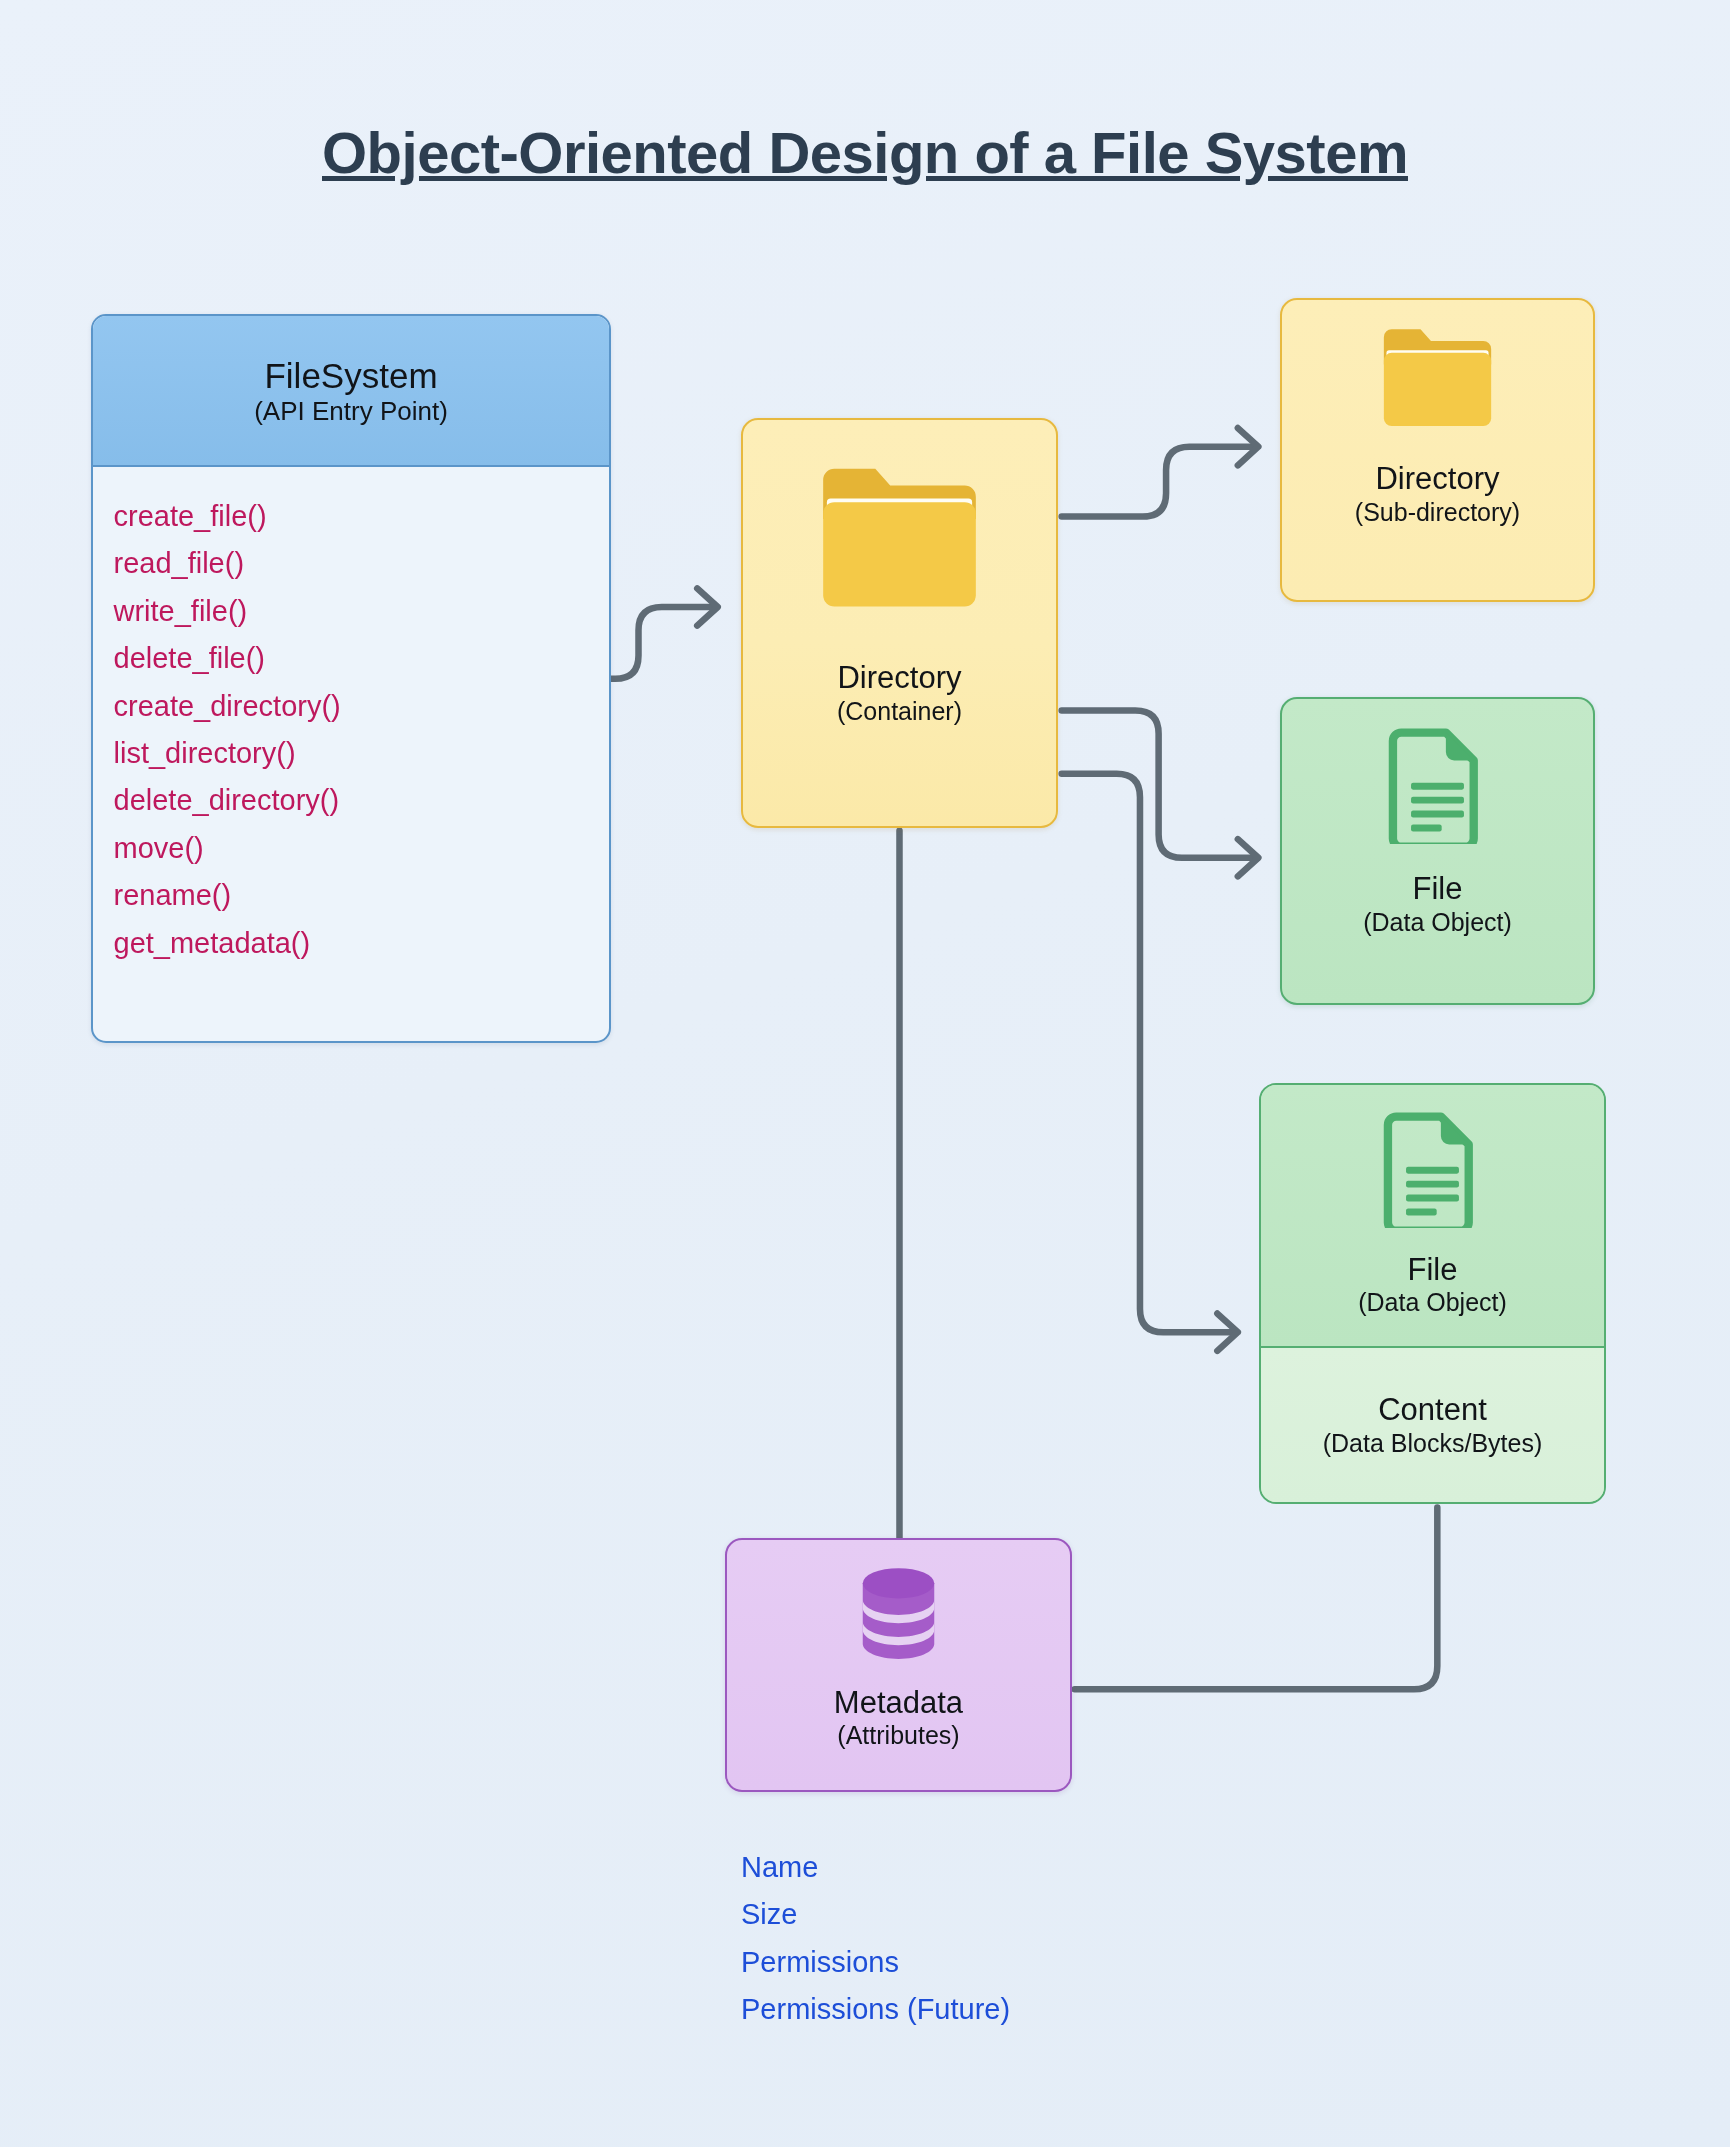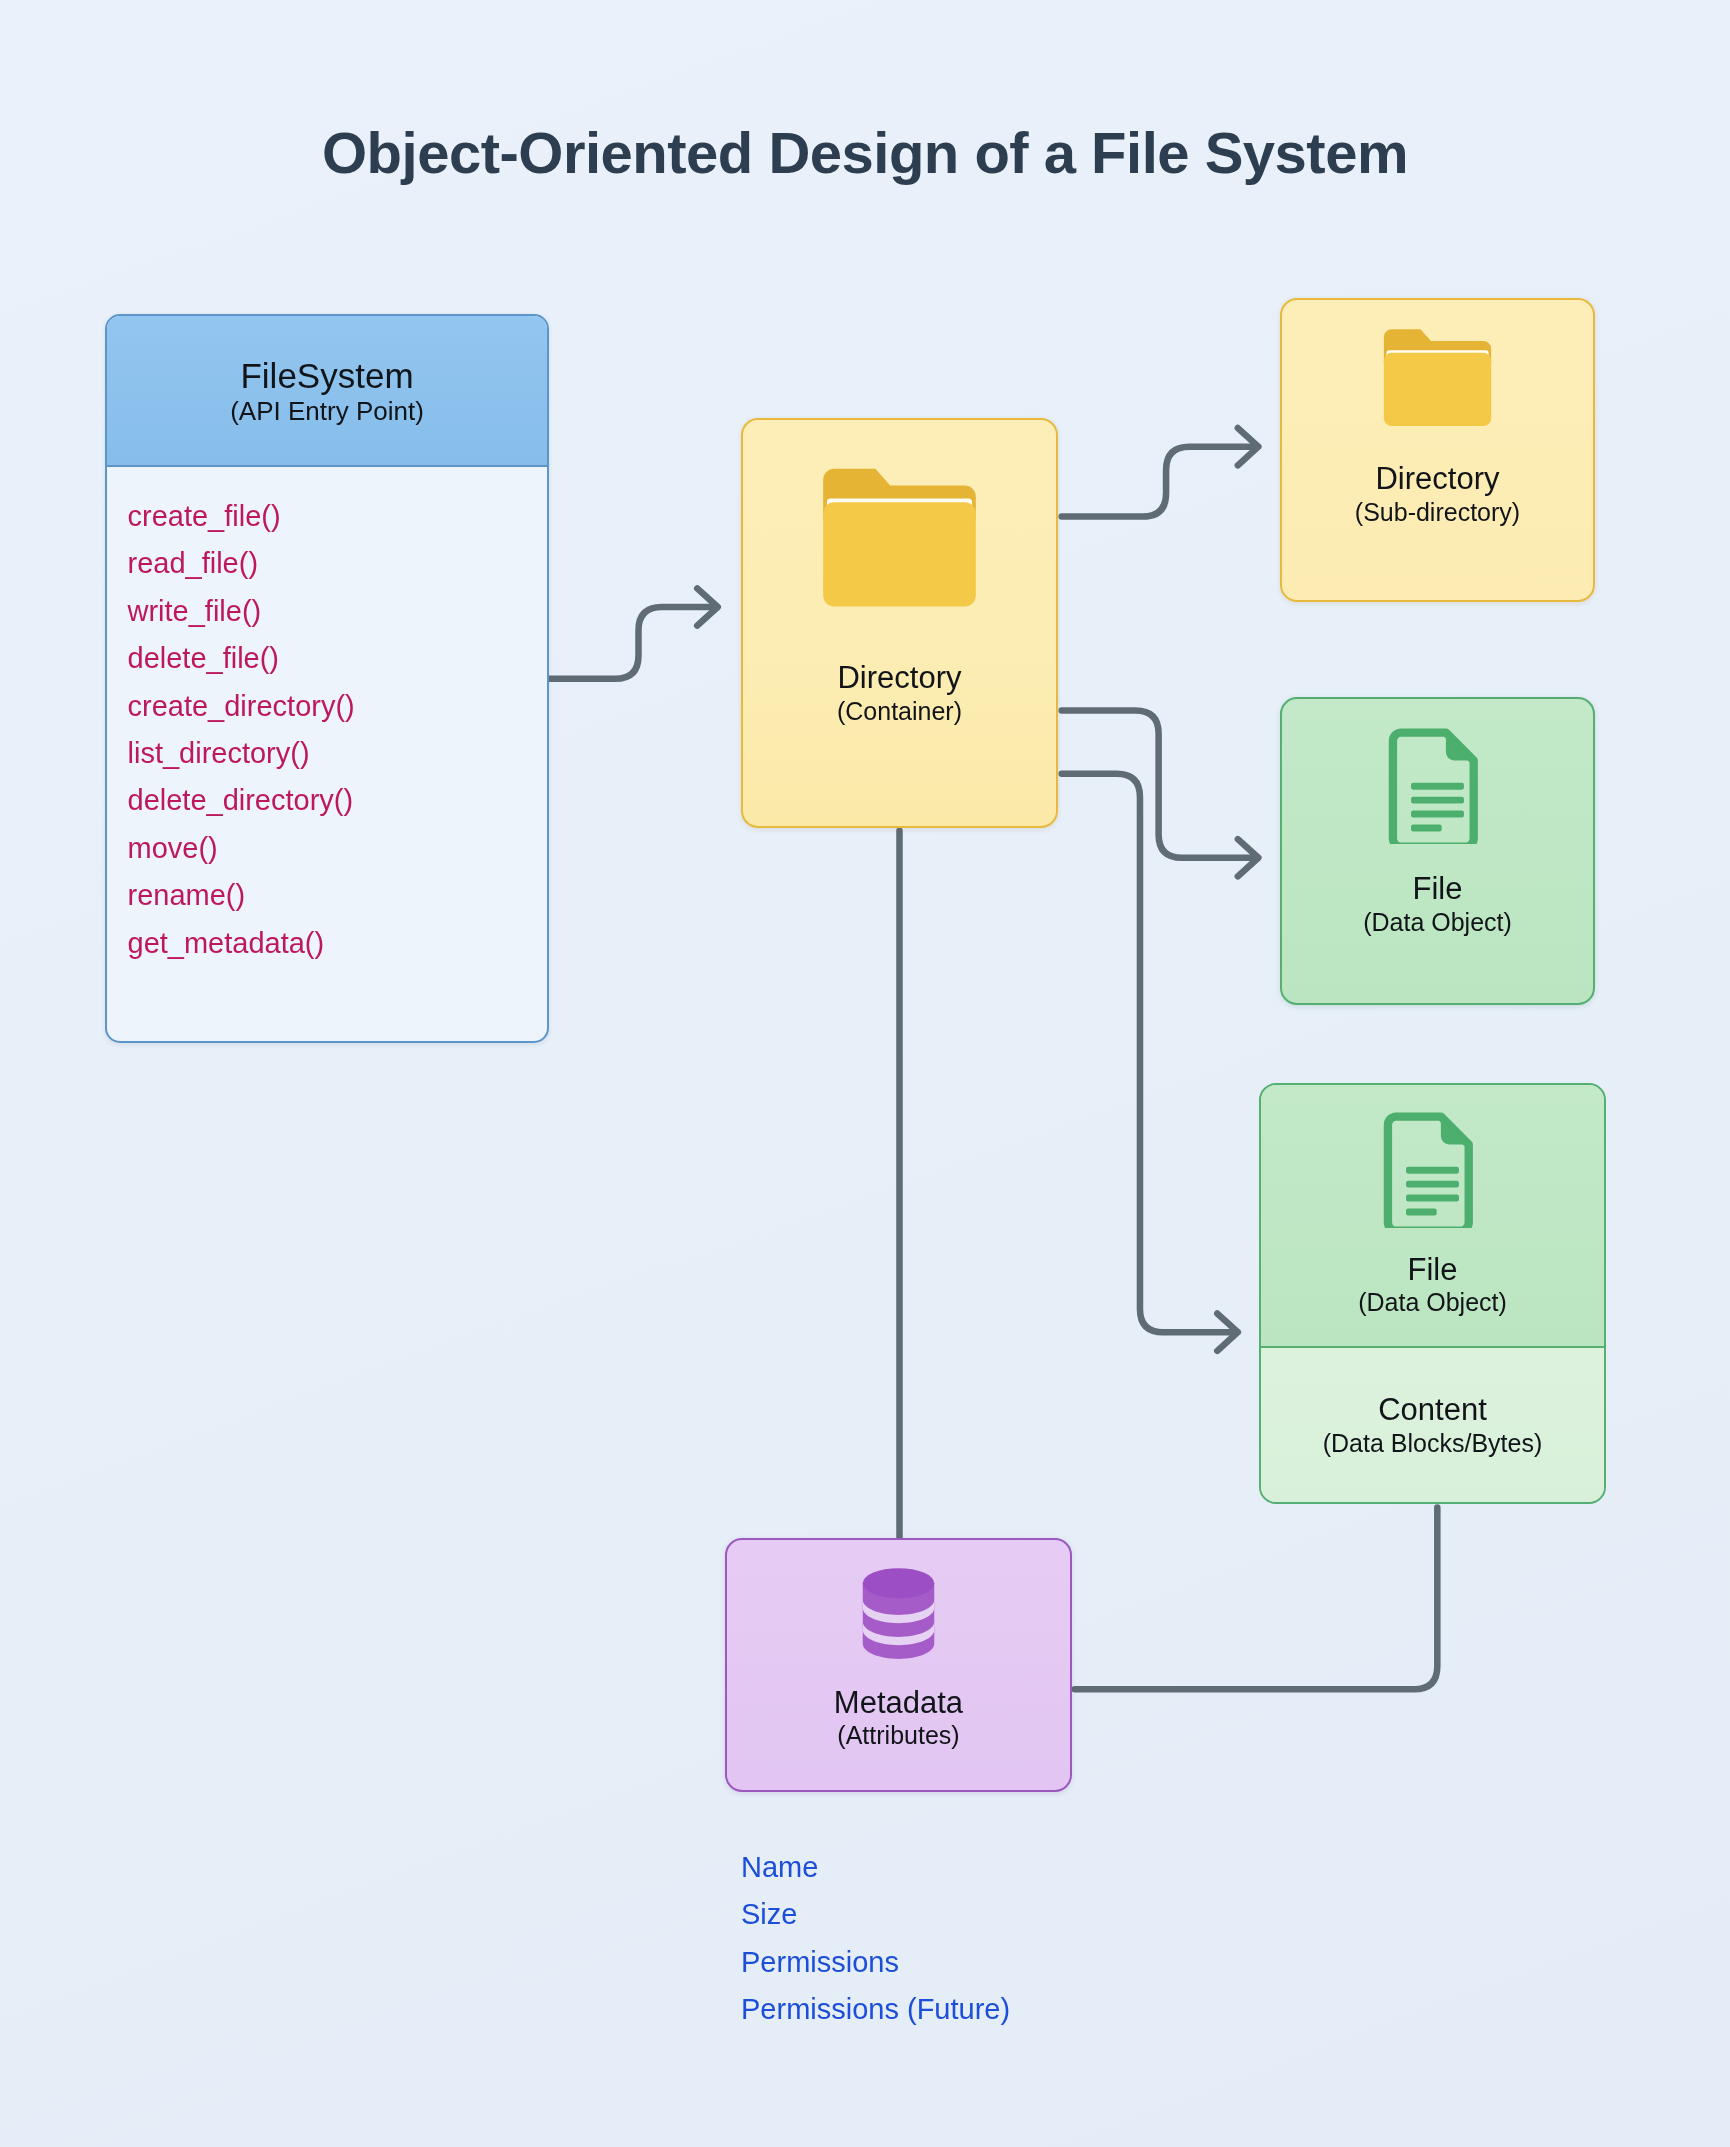--- a/index.html
+++ b/index.html
@@ -20,20 +20,21 @@
   #page-title {
     position: absolute;
     left: 0;
     top: 119px;
     width: 1730px;
     text-align: center;
     font-size: 58px;
     font-weight: bold;
     color: #2d3e50;
     letter-spacing: -0.5px;
+    text-decoration: underline;
   }
 
   
   .node {
     position: absolute;
     box-sizing: border-box;
     border-radius: 17px;
     display: flex;
     flex-direction: column;
     align-items: center;
@@ -47,23 +48,23 @@
   }
   .node .sub-line {
     font-size: 25px;
     color: #111418;
     line-height: 1.18;
     text-align: left;
   }
 
   
   #filesystem-box {
-    left: 105px;
+    left: 91px;
     top: 314px;
-    width: 444px;
+    width: 520px;
     height: 729px;
     border: 2.8px solid #5b95c9;
     border-radius: 15px;
     background: #edf4fb;
     box-shadow: 0 1.9px 4.7px rgba(40,70,110,.10);
     overflow: hidden;
     flex-direction: column;
     align-items: stretch;
   }
   #filesystem-header {

